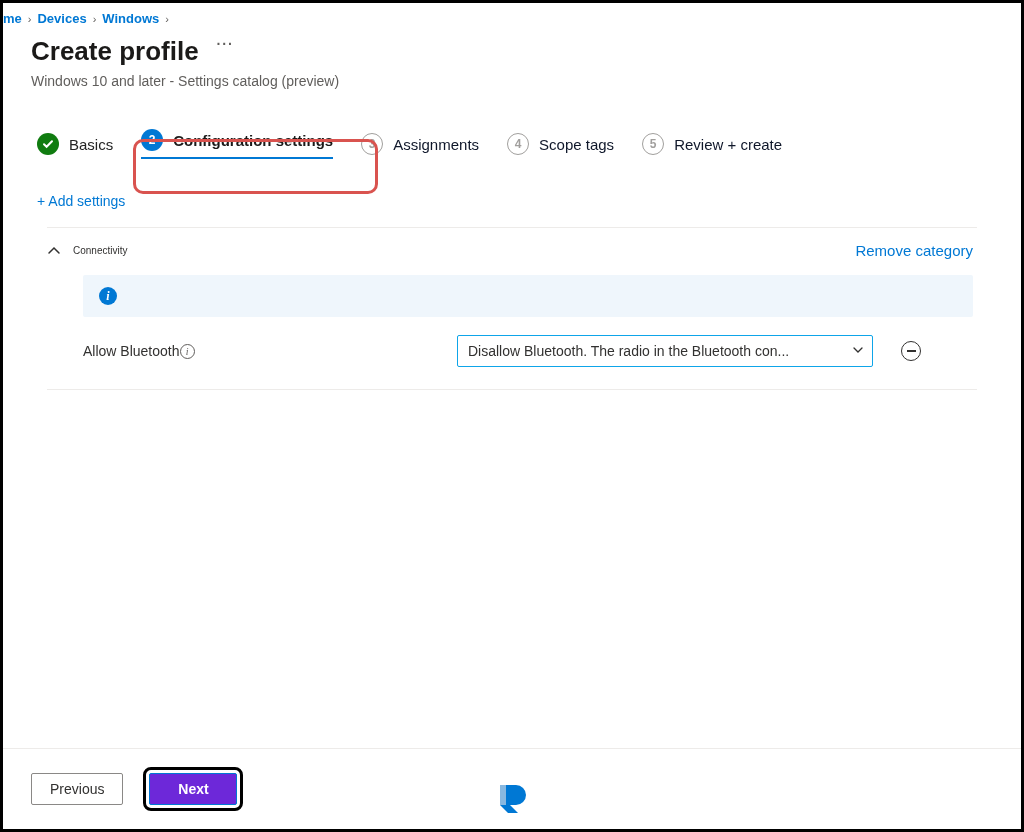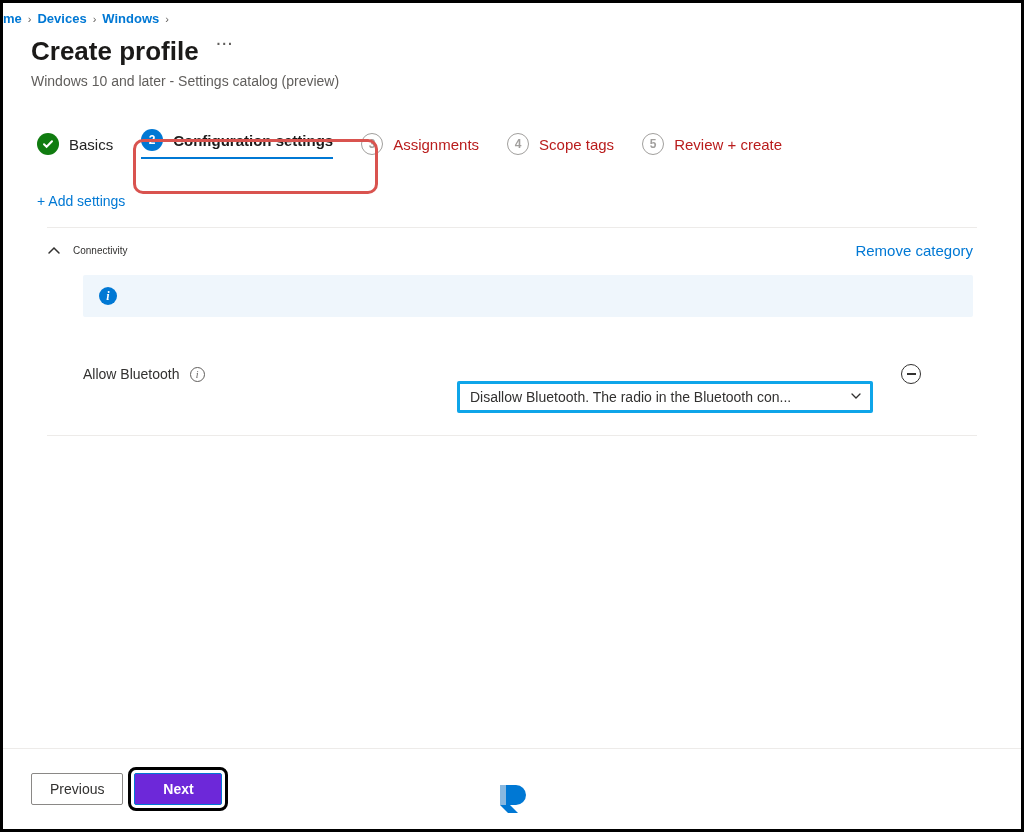--- a/index.html
+++ b/index.html
@@ -38,21 +38,21 @@
   .wstep.done .circle { background: #107c10; color: #fff; }
   .wstep.done .label { color: #242424; }
   .wstep.active .circle { background: #0078d4; color: #fff; }
   .wstep.active .label { color: #1b1a19; font-weight: 600; }
   .wstep.active {
     border-bottom: 2px solid #0078d4;
     padding-bottom: 6px;
     position: relative;
   }
   .wstep.todo .circle { border: 1px solid #a19f9d; color: #a19f9d; background: #fff; }
-  .wstep.todo .label { color: #b91c1c; }
+  .wstep.todo .label { color: #0f172a; }
   .active-highlight {
     position: absolute;
     border: 3px solid #d9534f;
     border-radius: 10px;
     top: 136px;
     left: 130px;
     width: 245px;
     height: 55px;
     pointer-events: none;
   }
@@ -86,47 +86,47 @@
     background: #0078d4; color: #fff;
     display: inline-flex; align-items: center; justify-content: center;
     font-style: italic; font-weight: bold; font-size: 12px; font-family: Georgia, serif;
   }
   .info-bar .msg { color: #323130; font-size: 14px; }
 
   .setting-row {
     display: flex; align-items: center; gap: 14px;
     margin: 6px 4px 0 36px;
   }
-  .setting-label { width: 360px; display: flex; align-items: center; gap: 10px; color: #323130; }
+  .setting-label { width: 360px; display: flex; align-items: center; gap: 0; color: #323130; }
   .help-icon {
     width: 15px; height: 15px; border-radius: 50%; border: 1px solid #605e5c;
     display: inline-flex; align-items: center; justify-content: center;
     font-style: italic; font-size: 10px; color: #605e5c; font-family: Georgia, serif;
   }
   .select {
     flex: 0 0 416px; height: 32px;
-    border: 3px solid #0ea5e9; border-radius: 2px;
+    border: 1px solid #0ea5e9; border-radius: 2px;
     display: flex; align-items: center; justify-content: space-between;
     padding: 0 8px 0 10px; background: #fff; cursor: pointer;
     color: #323130; font-size: 14px;
-    overflow: hidden; white-space: nowrap; margin-top: 46px;
+    overflow: hidden; white-space: nowrap;
   }
   .select .sel-text { overflow: hidden; text-overflow: ellipsis; flex: 1; padding-right: 6px; }
   .remove-setting {
     width: 20px; height: 20px; border: 1.5px solid #323130; border-radius: 50%;
     display: inline-flex; align-items: center; justify-content: center;
     cursor: pointer; margin-left: 14px;
   }
   .remove-setting .dash { width: 9px; height: 1.5px; background: #323130; }
 
   .footer {
     position: absolute; bottom: 0; left: 0; right: 0;
     border-top: 1px solid #edebe9;
     padding: 18px 0 18px 28px;
-    display: flex; align-items: center; gap: 5px;
+    display: flex; align-items: center; gap: 20px;
     background: #fff;
   }
   .btn {
     height: 32px; padding: 0 18px;
     font-size: 14px; border-radius: 2px;
     cursor: pointer; display: inline-flex; align-items: center; justify-content: center;
     min-width: 88px;
   }
   .btn-secondary {
     background: #fff; border: 1px solid #8a8886; color: #323130;

